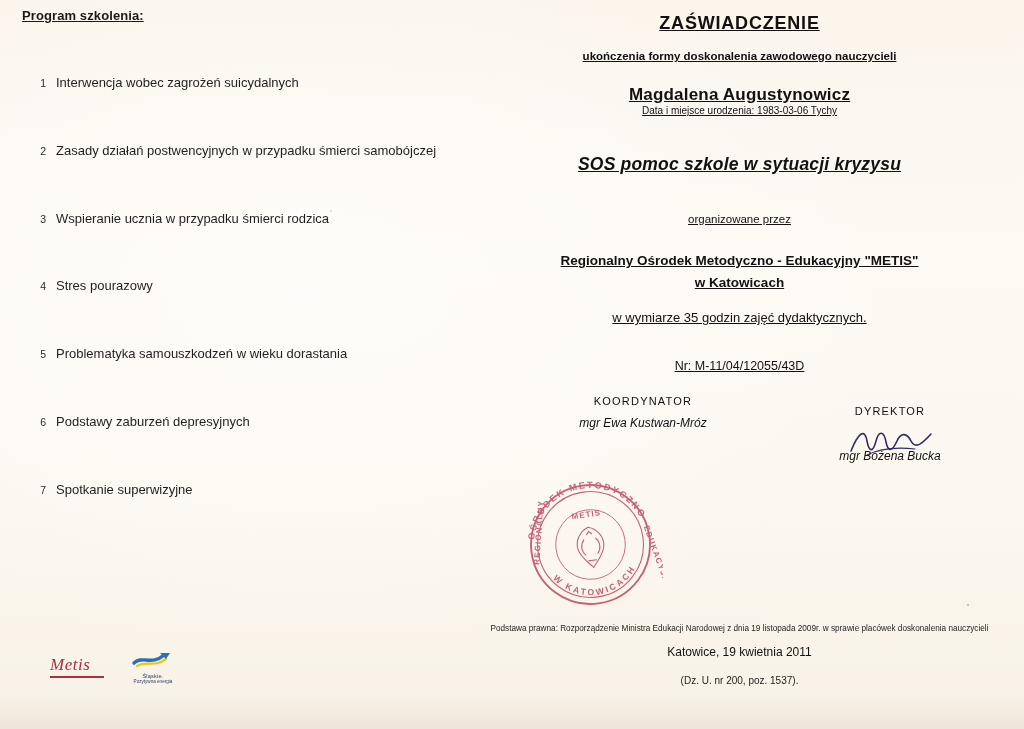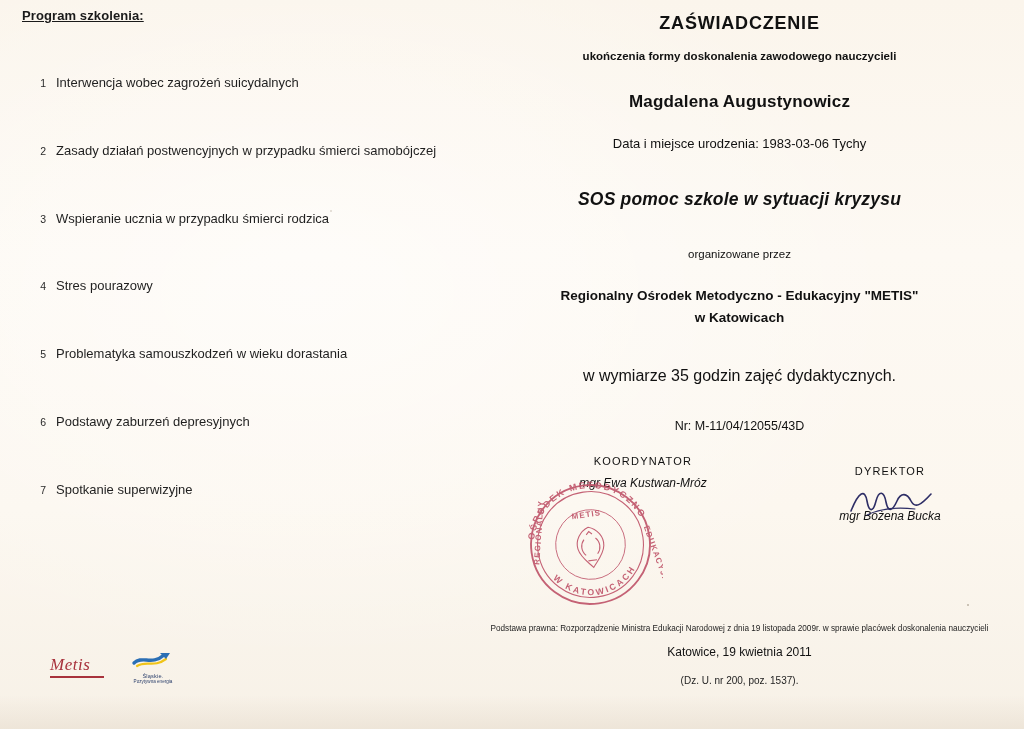--- a/index.html
+++ b/index.html
@@ -78,41 +78,41 @@
 
   
   .cert {
     position: absolute;
     left: 455px;
     top: 0;
     width: 569px;
     height: 729px;
     text-align: center;
     color: #111;
+    text-decoration: underline;
   }
   .cert-title {
     margin-top: 13px;
     font-size: 18px;
     font-weight: bold;
     letter-spacing: 0.8px;
   }
   .cert-sub {
     margin-top: 16px;
     font-size: 11.5px;
     font-weight: bold;
   }
   .cert-name {
-    margin-top: 30px;
+    margin-top: 23px;
     font-size: 17px;
     font-weight: bold;
     letter-spacing: 0.2px;
   }
   .cert-birth {
-    margin-top: 24px;
-    font-size: 13px;
+    font-size: 10px;
   }
   .cert-year {
     margin-top: 32px;
     font-size: 11.5px;
   }
   .cert-course {
     margin-top: 38px;
     font-size: 17.5px;
     font-weight: bold;
     font-style: italic;
@@ -126,22 +126,22 @@
     margin-top: 28px;
     font-size: 13.5px;
     font-weight: bold;
   }
   .cert-org2 {
     margin-top: 7px;
     font-size: 13.5px;
     font-weight: bold;
   }
   .cert-hours {
-    margin-top: 42px;
-    font-size: 16px;
+    margin-top: 20px;
+    font-size: 13px;
   }
   .cert-nr {
     margin-top: 34px;
     font-size: 12.5px;
   }
 
   .signatures {
     position: relative;
     margin-top: 22px;
     height: 120px;

